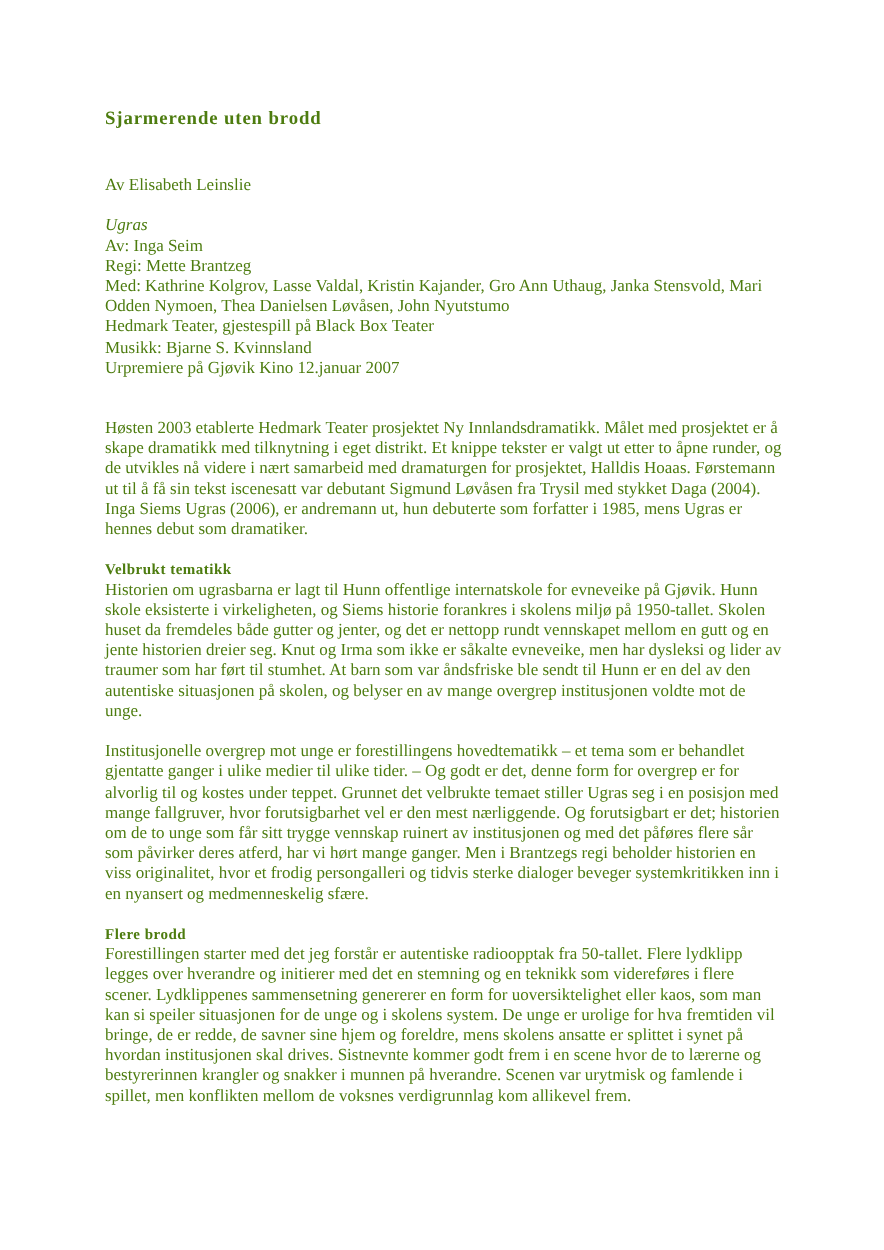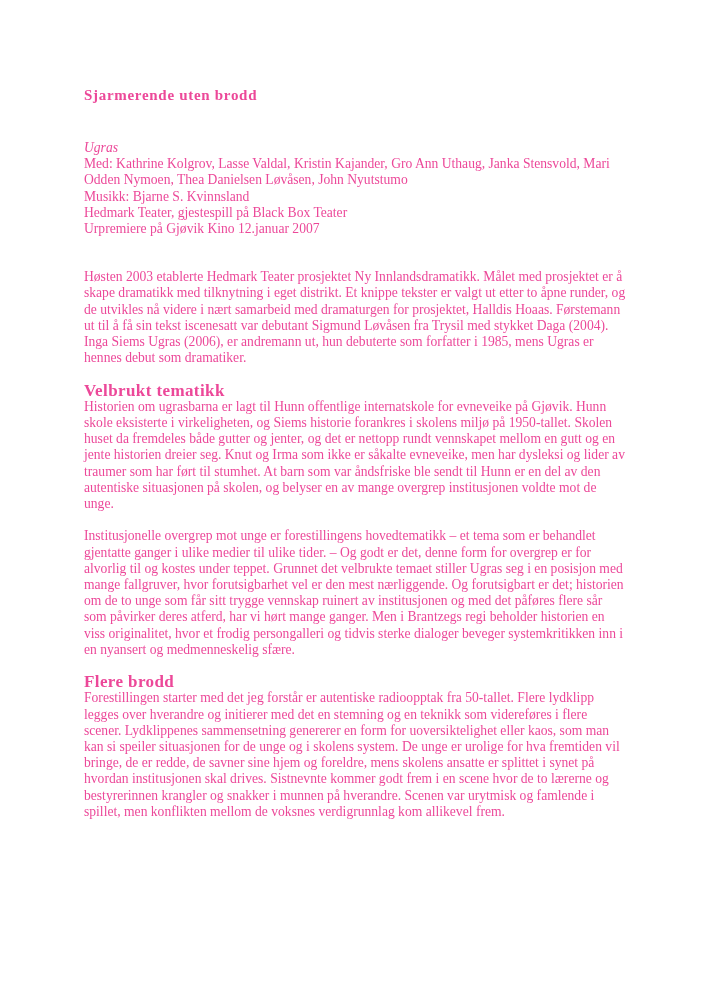--- a/index.html
+++ b/index.html
@@ -6,21 +6,21 @@
     margin: 0;
     padding: 0;
     background: #ffffff;
   }
   .page {
     position: relative;
     width: 707px;
     height: 1000px;
     box-sizing: border-box;
     background: #ffffff;
-    color: #ec4899;
+    color: #4d7c0f;
     font-family: "Liberation Serif", "DejaVu Serif", serif;
     font-size: 13.6px;
     line-height: 16.2px;
     padding: 86px 80px 40px 84px;
     overflow: hidden;
   }
   .doc-title {
     font-size: 15px;
     font-weight: bold;
     letter-spacing: 0.7px;
@@ -36,45 +36,48 @@
   .credits .line {
     margin: 0;
   }
   .work-title {
     font-style: italic;
   }
   p.para {
     margin: 0 0 16.2px 0;
   }
   h2.section-heading {
-    font-size: 17px;
+    font-size: 12px;
     font-weight: bold;
     letter-spacing: 0.4px;
     line-height: 16.2px;
     margin: 0;
   }
   .it {
   }
   p.last {
     margin-bottom: 12px;
   }
 </style>
 </head>
 <body>
 
 <div class="page">
 
   <h1 class="doc-title">Sjarmerende uten brodd</h1>
 
+  <p class="byline">Av Elisabeth Leinslie</p>
 
   <div class="credits">
     <p class="line work-title">Ugras</p>
+    <p class="line">Av: Inga Seim</p>
+    <p class="line">Regi: Mette Brantzeg</p>
     <p class="line">Med: Kathrine Kolgrov, Lasse Valdal, Kristin Kajander, Gro Ann Uthaug, Janka Stensvold, Mari Odden Nymoen, Thea Danielsen Løvåsen, John Nyutstumo</p>
+    <p class="line">Hedmark Teater, gjestespill på Black Box Teater</p>
     <p class="line">Musikk: Bjarne S. Kvinnsland</p>
-    <p class="line">Hedmark Teater, gjestespill på Black Box Teater</p>
     <p class="line">Urpremiere på Gjøvik Kino 12.januar 2007</p>
   </div>
 
   <p class="para"><span>Høsten 2003 etablerte Hedmark Teater prosjektet </span><span class="it">Ny Innlandsdramatikk</span><span>. Målet med prosjektet er å skape dramatikk med tilknytning i eget distrikt. Et knippe tekster er valgt ut etter to åpne runder, og de utvikles nå videre i nært samarbeid med dramaturgen for prosjektet, Halldis Hoaas. Førstemann ut til å få sin tekst iscenesatt var debutant Sigmund Løvåsen fra Trysil med stykket </span><span class="it">Daga</span><span> (2004). Inga Siems </span><span class="it">Ugras</span><span> (2006), er andremann ut, hun debuterte som forfatter i 1985, mens </span><span class="it">Ugras</span><span> er hennes debut som dramatiker.</span></p>
 
   <section>
     <h2 class="section-heading">Velbrukt tematikk</h2>
     <p class="para"><span>Historien om ugrasbarna er lagt til Hunn offentlige internatskole for evneveike på Gjøvik. Hunn skole eksisterte i virkeligheten, og Siems historie forankres i skolens miljø på 1950-tallet. Skolen huset da fremdeles både gutter og jenter, og det er nettopp rundt vennskapet mellom en gutt og en jente historien dreier seg. Knut og Irma som ikke er såkalte evneveike, men har dysleksi og lider av traumer som har ført til stumhet. At barn som var åndsfriske ble sendt til Hunn er en del av den autentiske situasjonen på skolen, og belyser en av mange overgrep institusjonen voldte mot de unge.</span></p>
     <p class="para"><span>Institusjonelle overgrep mot unge er forestillingens hovedtematikk – et tema som er behandlet gjentatte ganger i ulike medier til ulike tider. – Og godt er det, denne form for overgrep er for alvorlig til og kostes under teppet. Grunnet det velbrukte temaet stiller </span><span class="it">Ugras</span><span> seg i en posisjon med mange fallgruver, hvor forutsigbarhet vel er den mest nærliggende. Og forutsigbart er det; historien om de to unge som får sitt trygge vennskap ruinert av institusjonen og med det påføres flere sår som påvirker deres atferd, har vi hørt mange ganger. Men i Brantzegs regi beholder historien en viss originalitet, hvor et frodig persongalleri og tidvis sterke dialoger beveger systemkritikken inn i en nyansert og medmenneskelig sfære.</span></p>
   </section>

